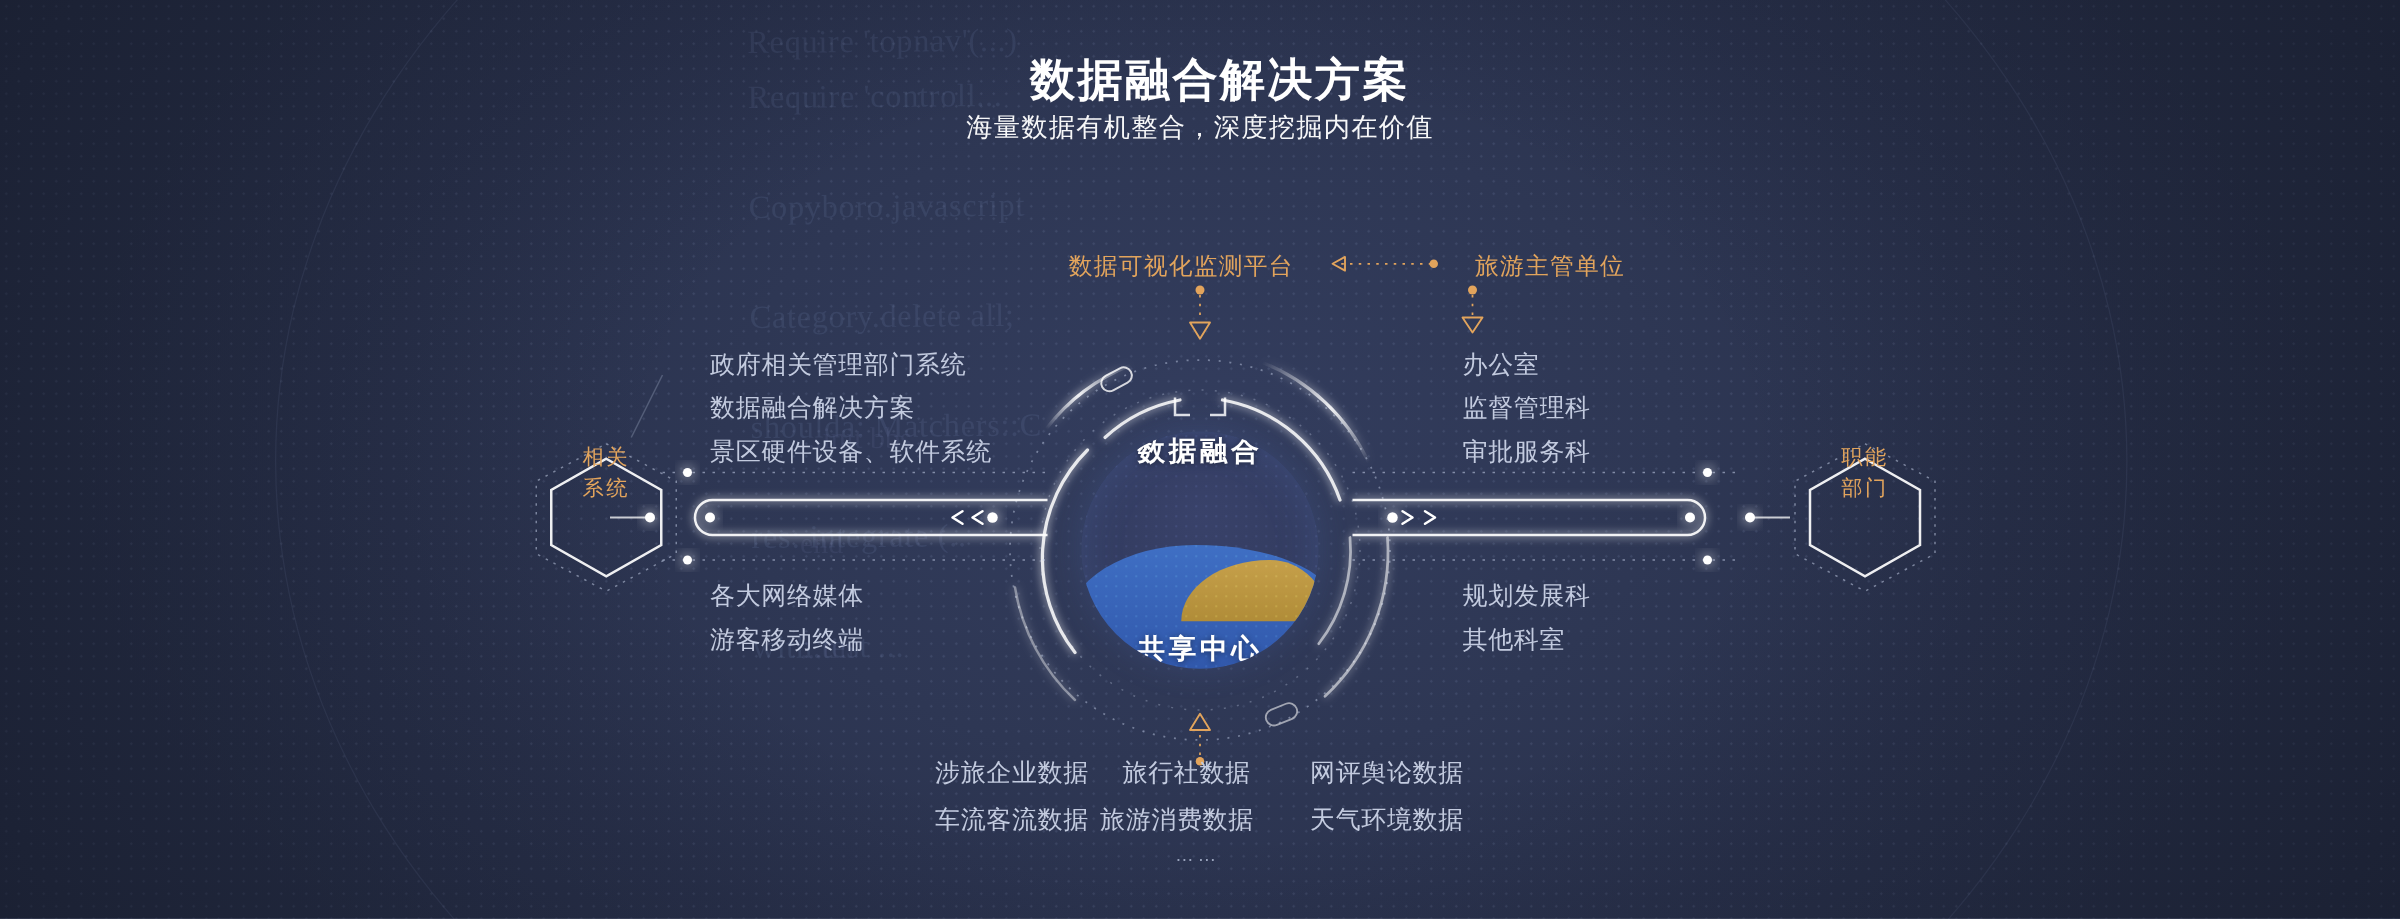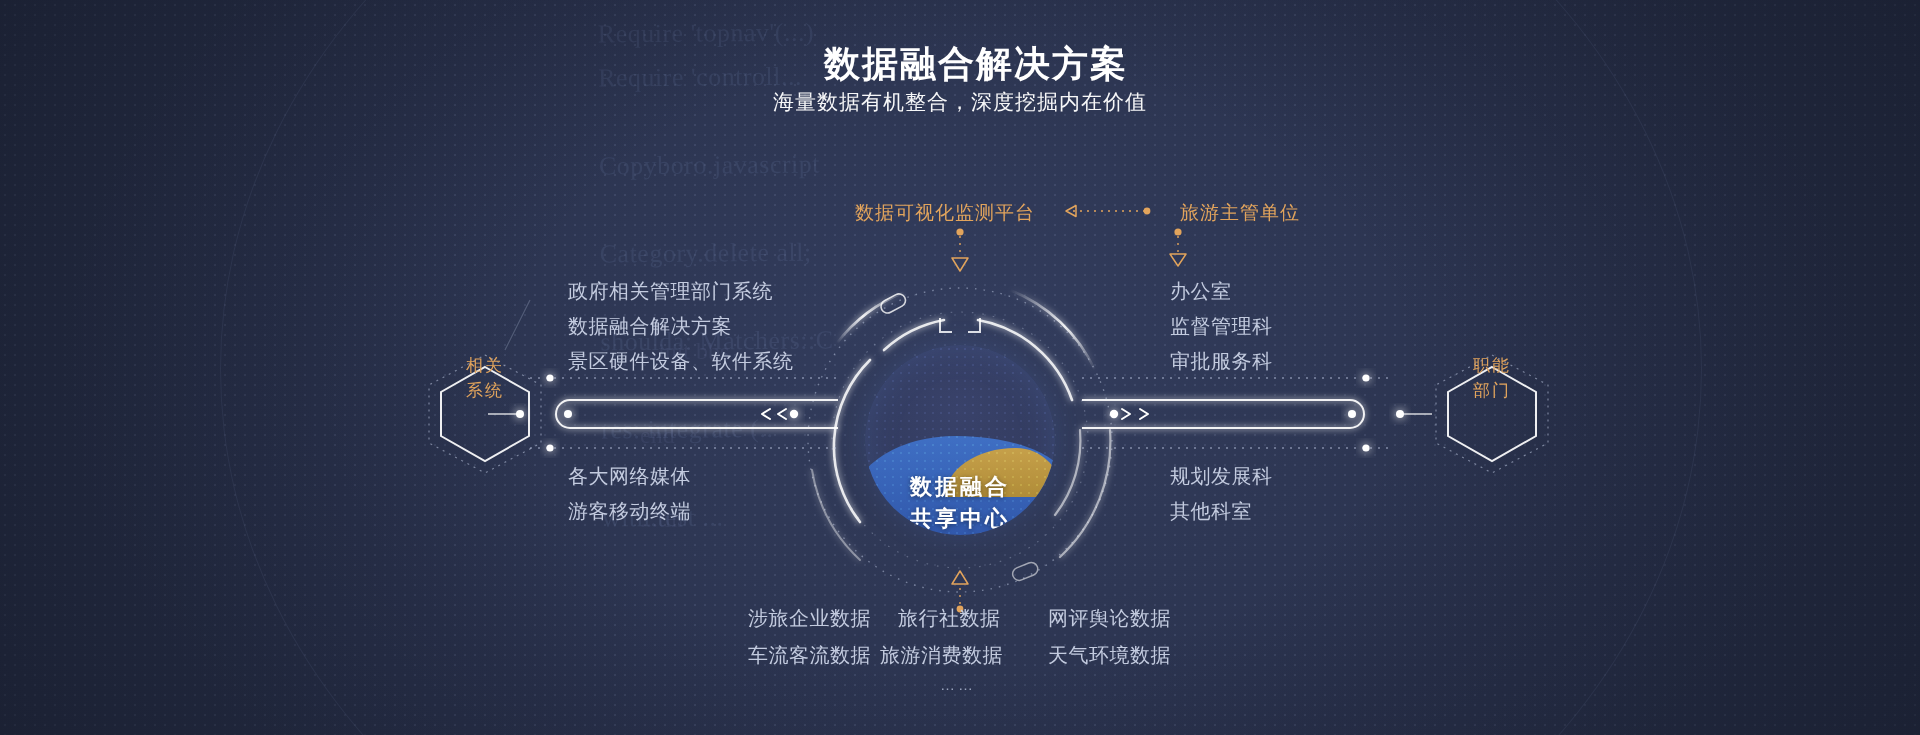--- a/index.html
+++ b/index.html
@@ -95,21 +95,21 @@
     border-radius:60% 40% 0 0 / 100% 100% 0 0;
   }
   #core-dots{
     position:absolute;inset:0;
     background-image:radial-gradient(circle, rgba(255,255,255,0.18) 0.8px, transparent 1px);
     background-size:8px 8px;
     mix-blend-mode:overlay;
   }
   #core-text{
     position:absolute;left:0;top:0;width:100%;height:100%;
-    display:flex;flex-direction:column;align-items:center;justify-content:flex-end;
+    display:flex;flex-direction:column;align-items:center;justify-content:space-between;
     color:#ffffff;font-size:22px;font-weight:bold;line-height:32px;letter-spacing:3px;
     text-shadow:0 1px 5px rgba(0,0,0,.45);
   }
 </style>
 </head>
 <body>
 
 <div id="bg-base"></div>
 <div id="bg-dots"></div>
 <div id="bg-ring"></div>

